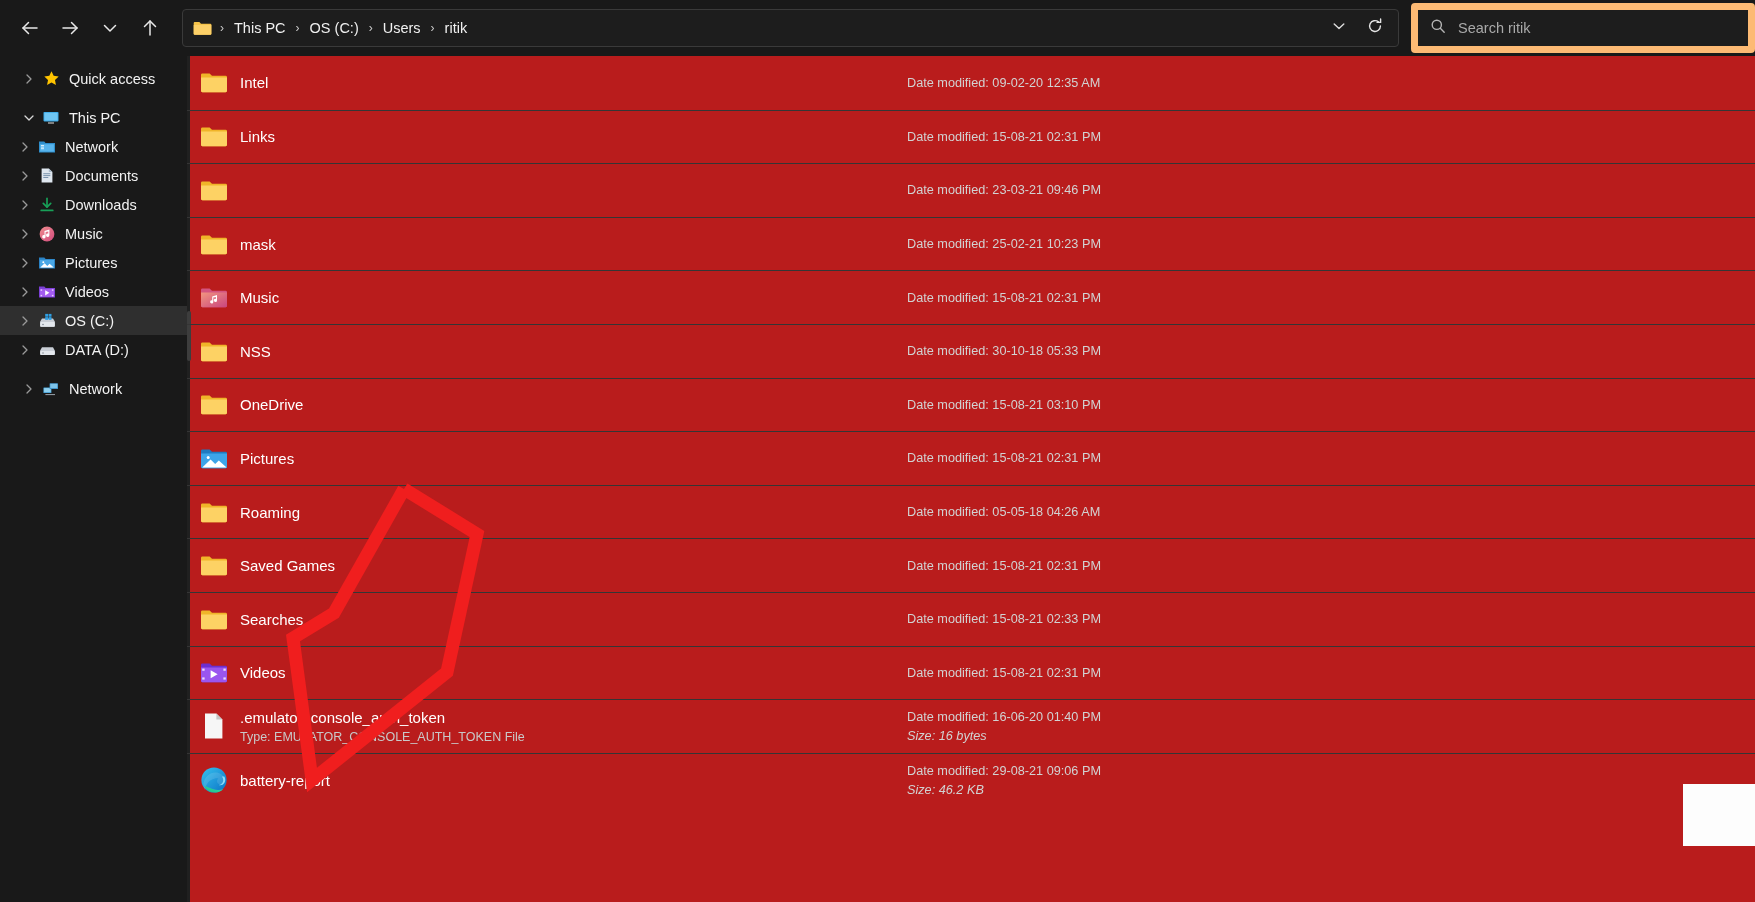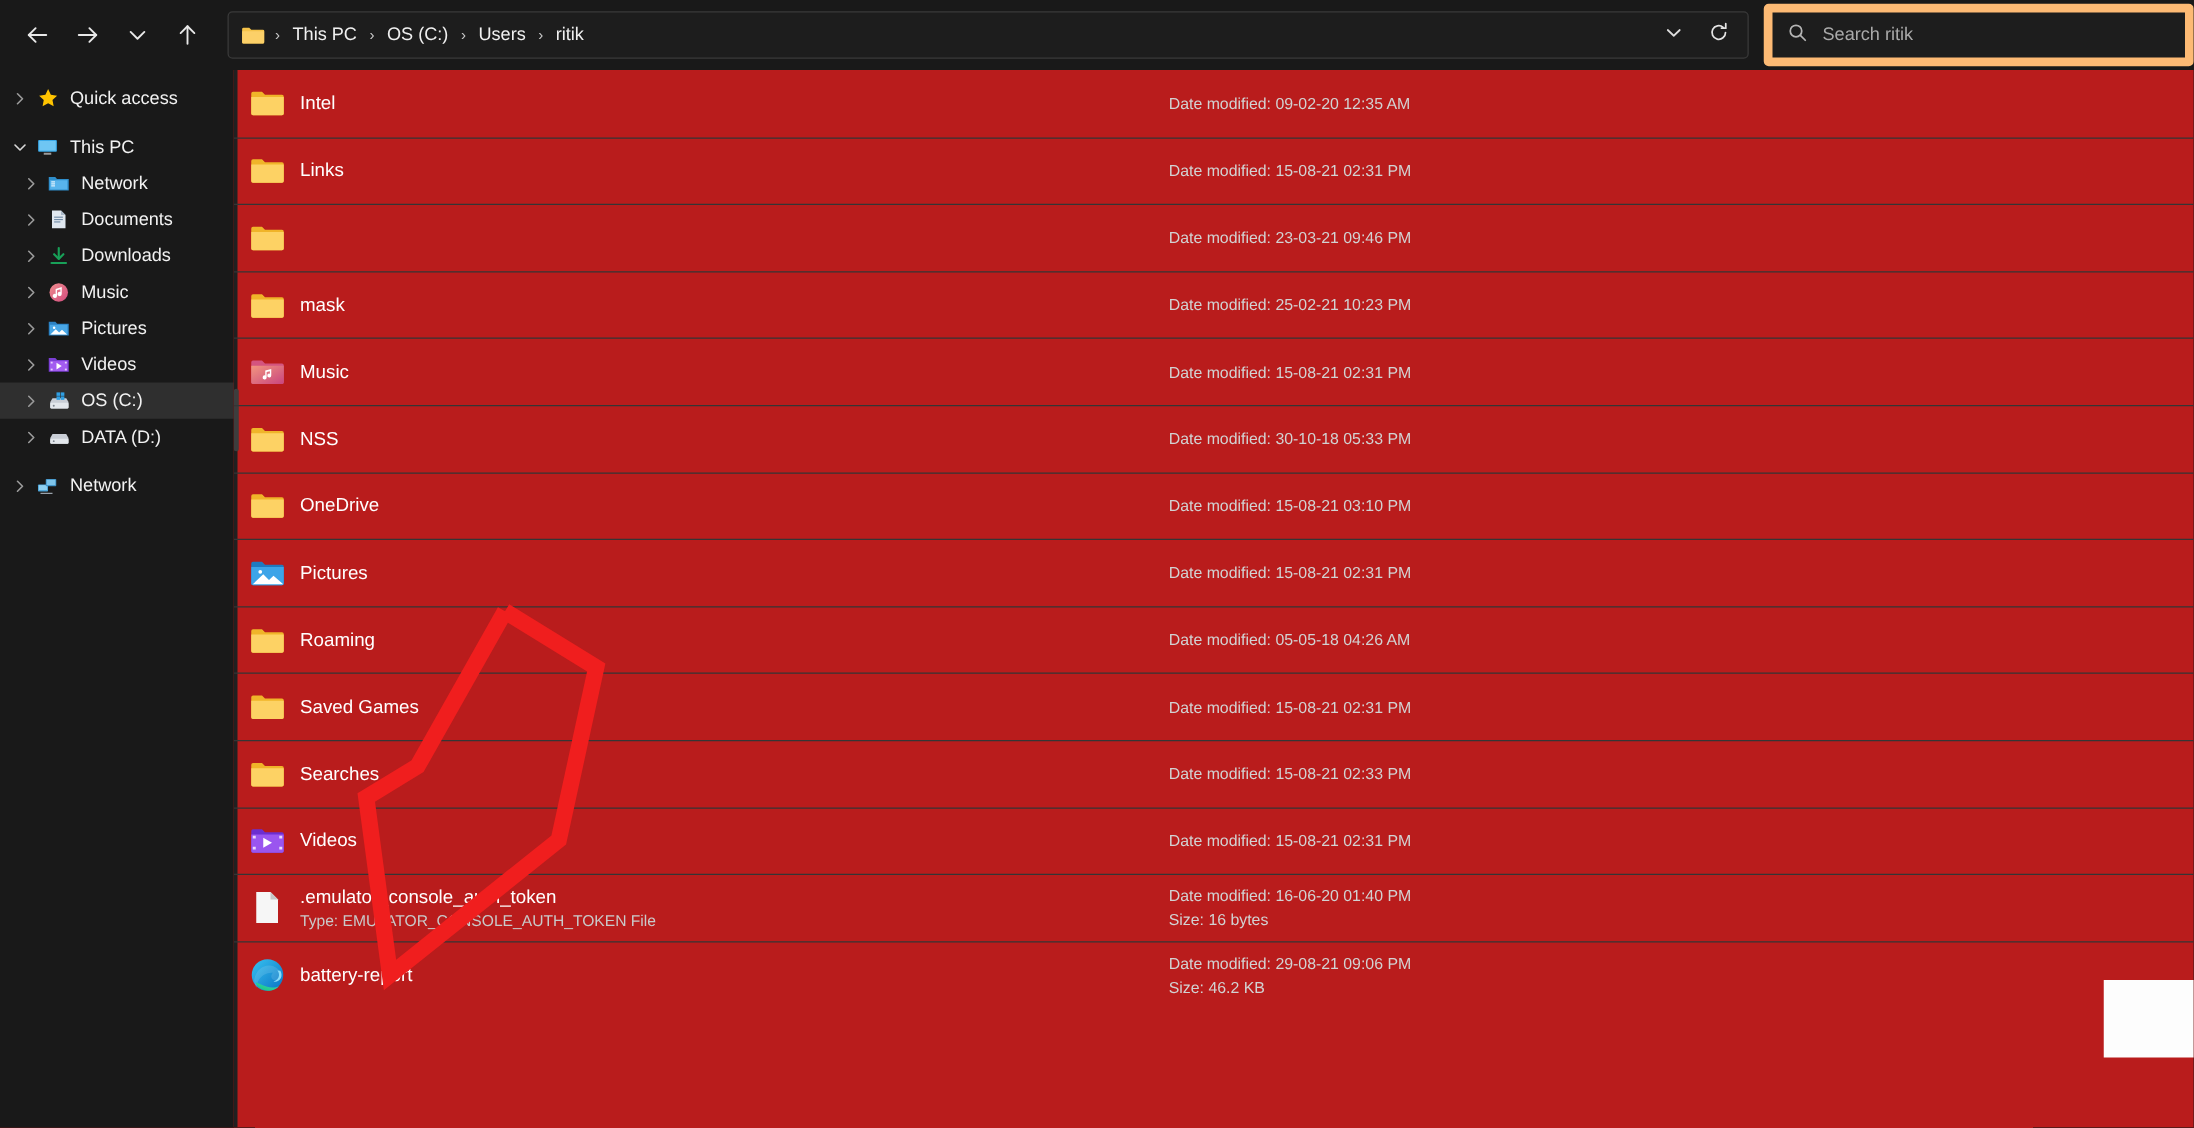--- a/index.html
+++ b/index.html
@@ -137,21 +137,21 @@
     display: flex;
     align-items: center;
     justify-content: center;
     margin-right: 7px;
   }
   .tree-label {
     font-size: 14.5px;
     color: #f2f2f2;
     white-space: nowrap;
   }
-  .depth-0 { padding-left: 5px; }
+  .depth-0 { padding-left: 18px; }
   .depth-1 { padding-left: 14px; }
   .gap-row { height: 10px; }
 
   
   #filelist {
     flex: 1 1 auto;
     background: #b91c1c;
     position: relative;
     overflow: hidden;
   }
@@ -187,31 +187,31 @@
     white-space: nowrap;
   }
   .row-sub {
     font-size: 12.5px;
     color: #c9c9c9;
     margin-top: 4px;
     white-space: nowrap;
   }
   .row-meta {
     position: absolute;
-    left: 748px;
+    left: 720px;
     display: flex;
     flex-direction: column;
     justify-content: flex-end;
   }
   .row-meta-line {
     font-size: 12.7px;
     color: #d2d2d2;
     white-space: nowrap;
   }
-  .row-meta-line + .row-meta-line { margin-top: 5px; }
+  .row-meta-line + .row-meta-line { margin-top: 5px; font-style: italic; }
 
   
   #left-scroll-sliver {
     position: absolute;
     left: 0px;
     top: 0;
     width: 3px;
     height: 100%;
     background: #202020;
   }

